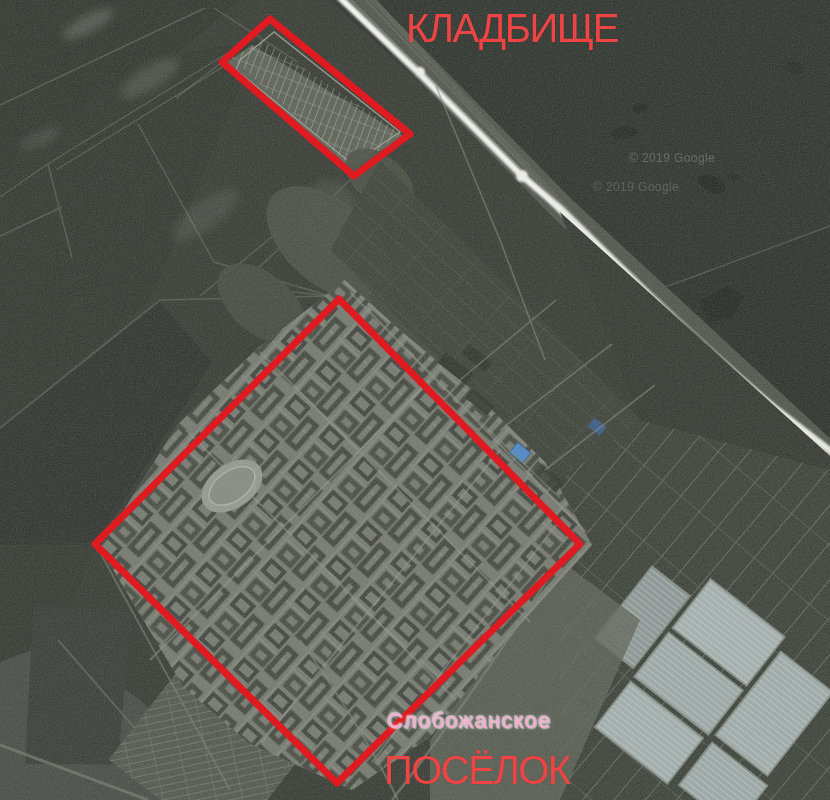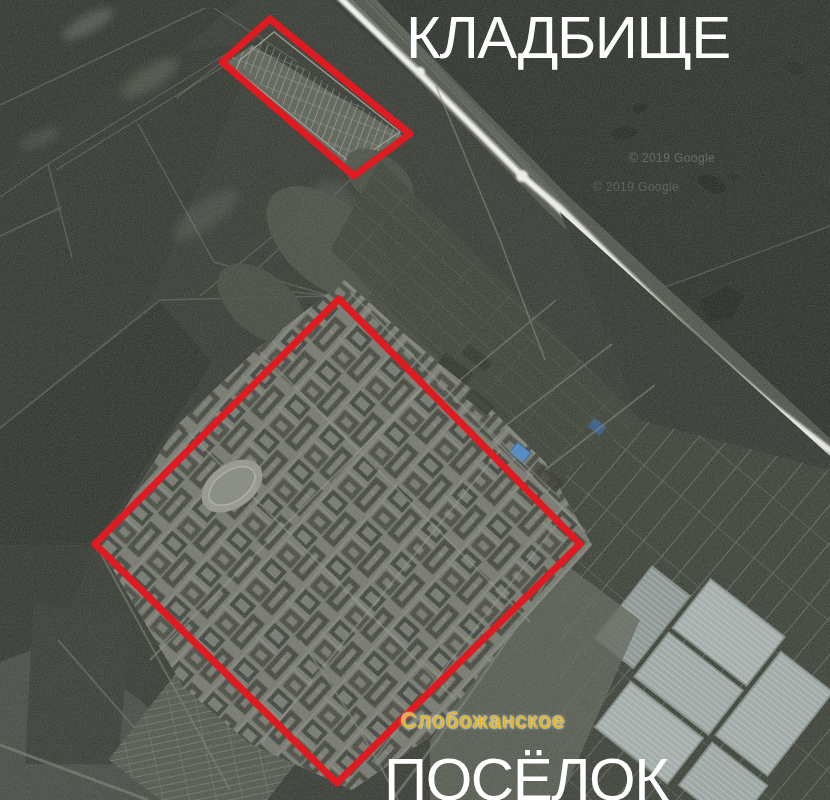--- a/index.html
+++ b/index.html
@@ -4,29 +4,29 @@
 <style>
   html,body{margin:0;padding:0;background:#111;}
   .stage{
     position:relative;width:830px;height:800px;overflow:hidden;
     background:#262b24;font-family:"Liberation Sans",sans-serif;
     -webkit-font-smoothing:antialiased;
   }
   .stage svg{position:absolute;left:0;top:0;display:block;}
   .red-outline{fill:none;stroke:#df1b21;stroke-width:7;stroke-linejoin:round;}
   .big-label{
-    position:absolute;color:#ffffff;font-size:60px;line-height:1;
+    position:absolute;color:#ef4444;font-size:40px;line-height:1;
     letter-spacing:-1.5px;white-space:nowrap;font-weight:400;
     text-shadow:0 0 1px rgba(0,0,0,0.15);
   }
   #lab-cem{left:406px;top:8px;}
   #lab-pos{left:384px;top:750px;}
   #place-label{
-    position:absolute;left:401px;top:710px;font-size:22px;line-height:1;
-    letter-spacing:1.2px;color:#eab308;white-space:nowrap;
+    position:absolute;left:387px;top:710px;font-size:22px;line-height:1;
+    letter-spacing:1.2px;color:#f9a8d4;white-space:nowrap;
     text-shadow:0 0 2px rgba(232,235,228,0.95),0 0 4px rgba(232,235,228,0.6),
       1px 1px 1px rgba(232,235,228,0.5),-1px -1px 1px rgba(232,235,228,0.5);
   }
   .wm{
     position:absolute;font-size:12px;line-height:1;letter-spacing:0.4px;
     color:rgba(203,209,199,0.30);white-space:nowrap;
   }
   #wm1{left:629px;top:152px;}
   #wm2{left:593px;top:181px;color:rgba(203,209,199,0.24);}
 </style>

